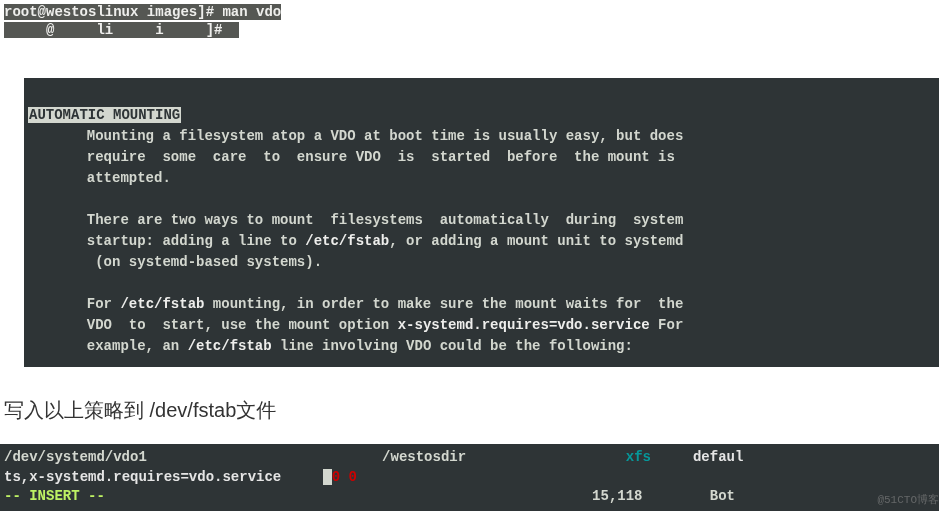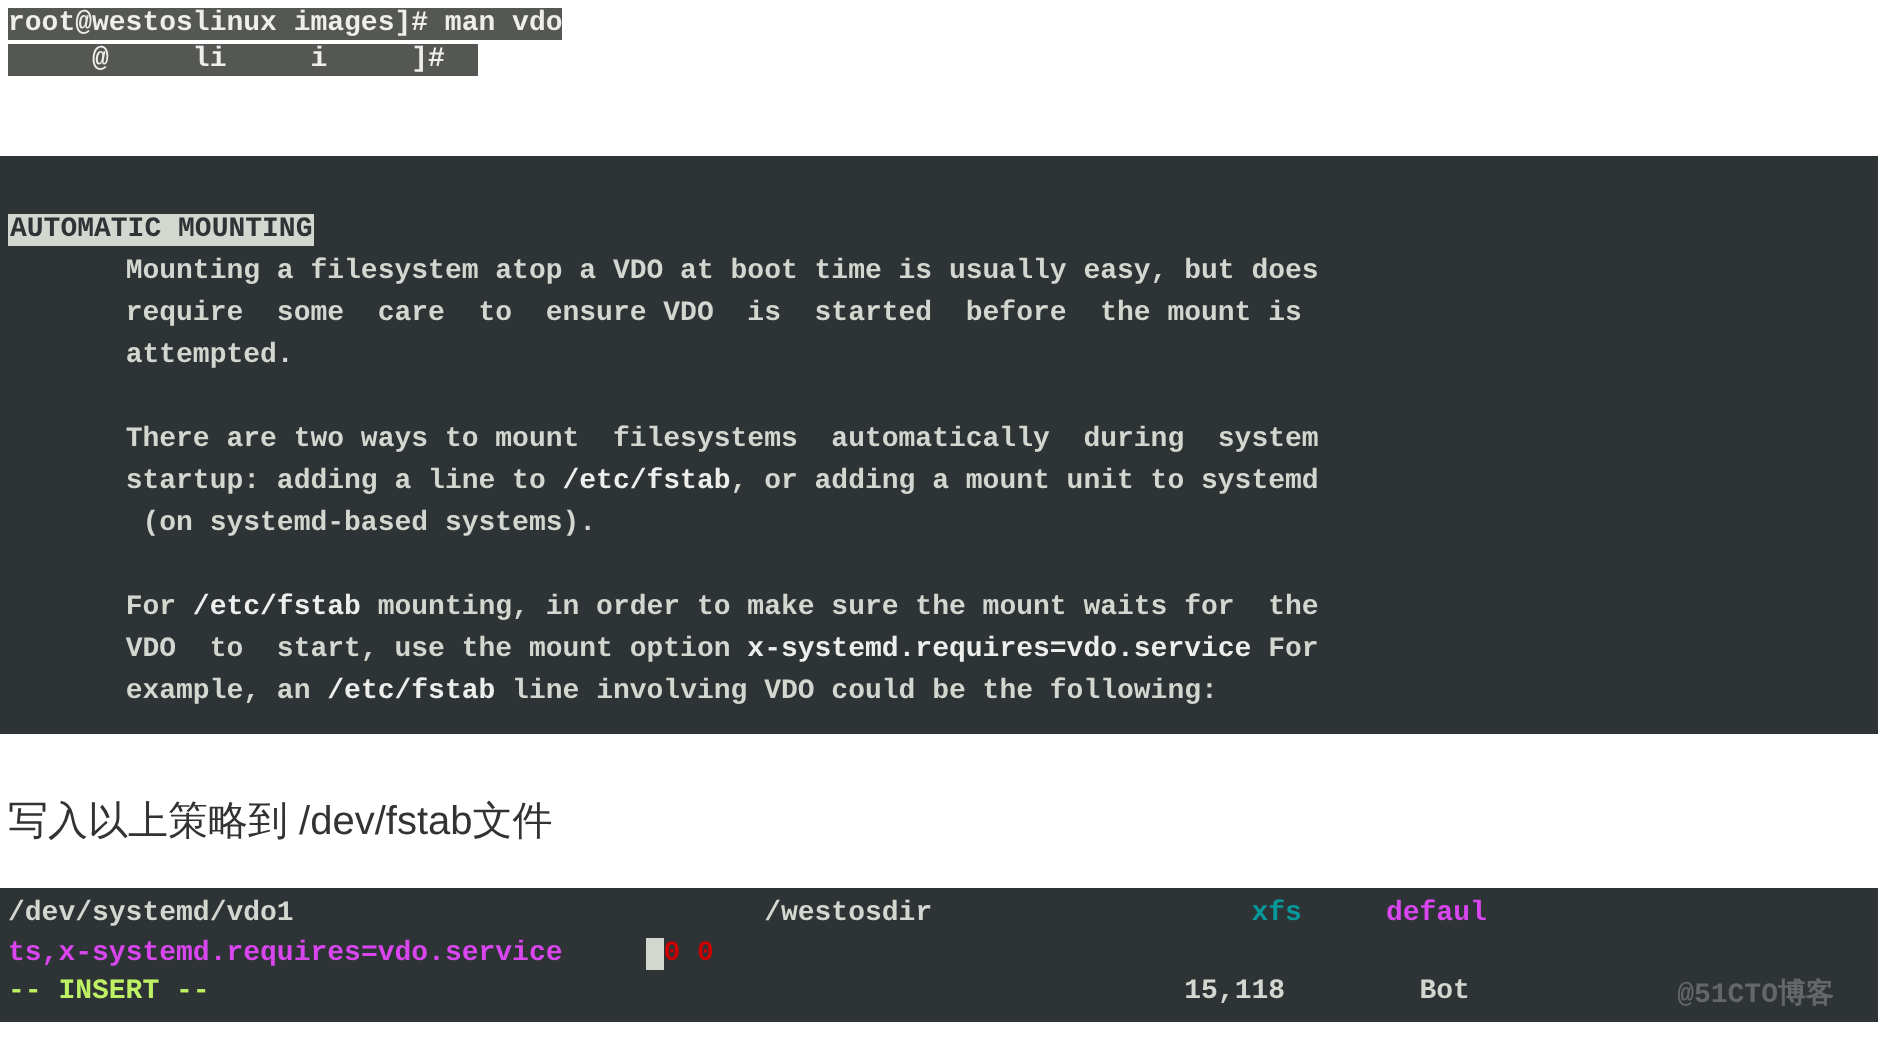--- a/index.html
+++ b/index.html
@@ -29,20 +29,21 @@
     }
     .man-block {
       margin-top: 40px;
       background: #2e3436;
       color: #d3d7cf;
       font-weight: bold;
       white-space: pre-wrap;
       line-height: 1.5;
       padding: 6px 4px 10px 4px;
       position: relative;
+      margin-left: 24px;
     }
     .heading {
       background: #d3d7cf;
       color: #2e3436;
       font-weight: bold;
       display: inline;
       padding: 0 1px;
     }
     .bold-path {
       color: #eeeeec;
@@ -66,34 +67,34 @@
     .vim-block {
       background: #2e3436;
       color: #d3d7cf;
       font-weight: bold;
       white-space: pre;
       line-height: 1.4;
       padding: 4px;
       position: relative;
     }
     .cyan { color: #06989a; }
-    .green { color: #d946ef; }
+    .green { color: #e5e5e5; }
     .red { color: #cc0000; }
     .yellow { color: #bef264; }
     .cursor-block {
       background: #d3d7cf;
       color: #2e3436;
     }
     .watermark2 {
       position: absolute;
-      right: 22px;
+      right: 0;
       bottom: 2px;
       color: #888;
-      font-size: 14px;
-      font-weight: bold;
+      font-size: 11px;
+      font-weight: normal;
       opacity: 0.6;
     }
   </style>
 </head>
 <body>
 
 <div class="top-area">
   <div class="top-cmd">root@westoslinux images]# man vdo</div><br>
   <div class="top-second">     @     li     i     ]#  </div>
 </div>

